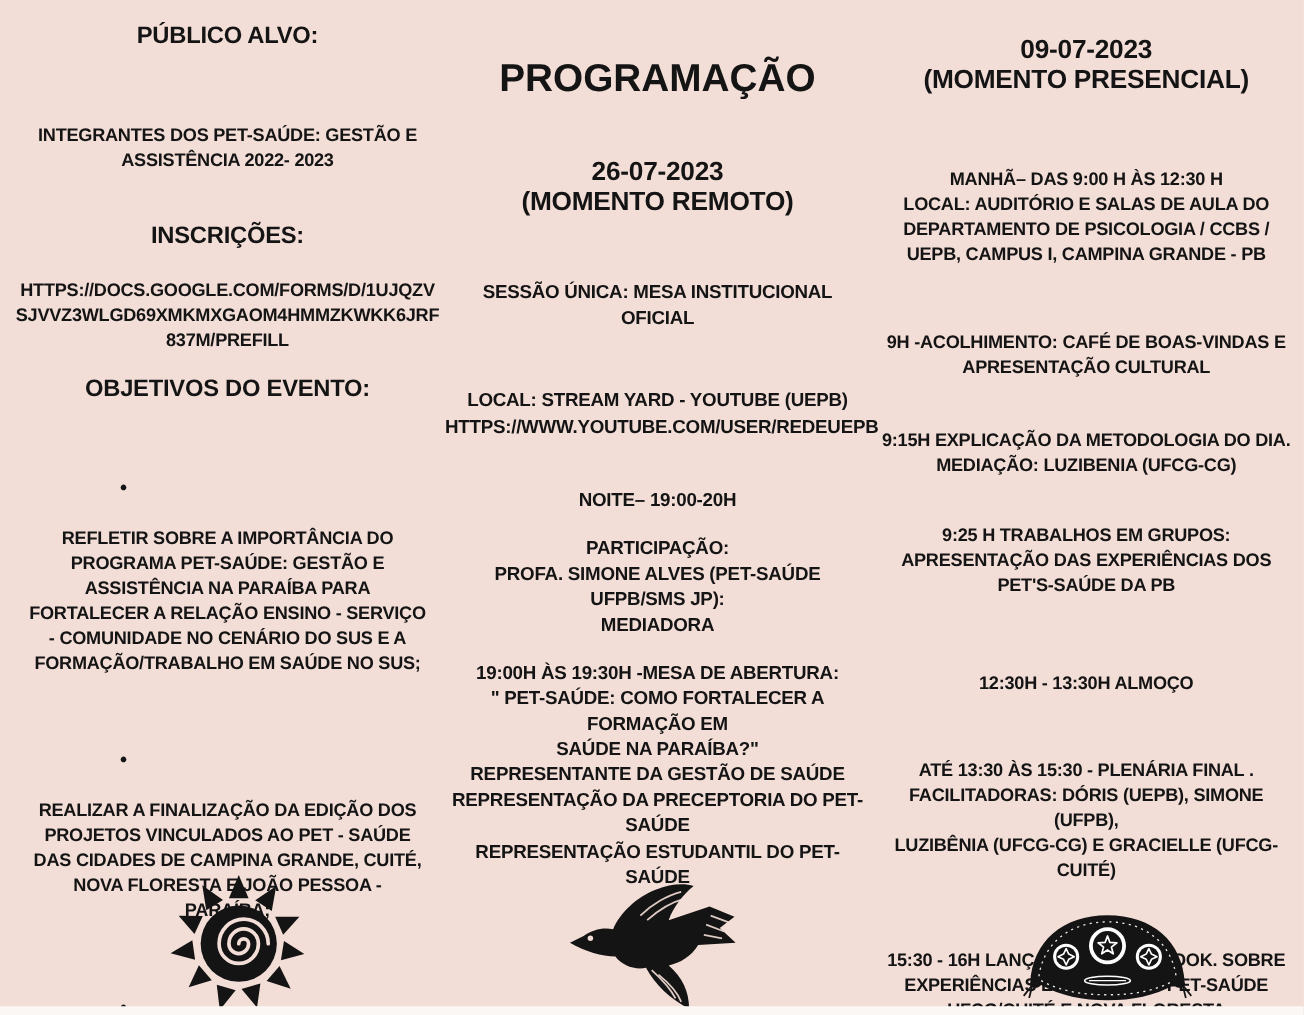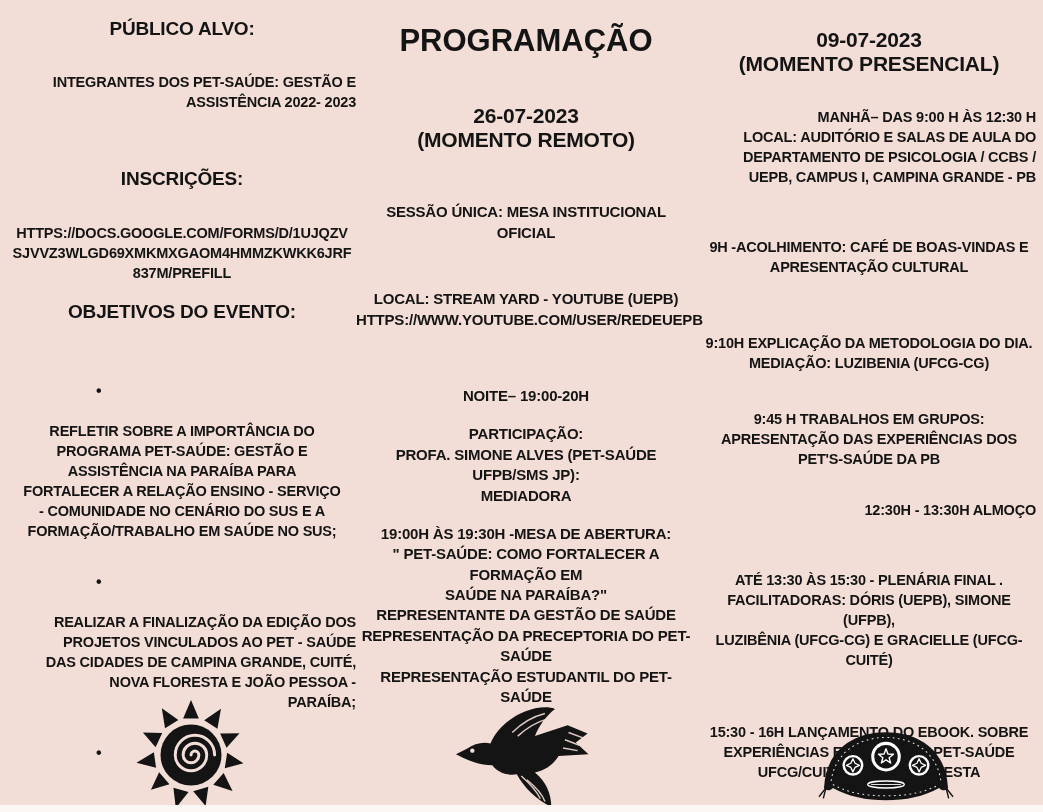--- a/index.html
+++ b/index.html
@@ -18,29 +18,29 @@
     position:absolute;top:0;
     text-align:center;
     font-weight:700;
     letter-spacing:-0.2px;
     white-space:pre-line;
   }
   .col-left{left:8px;width:348px;}
   .col-center{left:356px;width:340px;}
   .col-right{left:702px;width:334px;}
 
-  .h1{font-size:31px;line-height:1.1;letter-spacing:0;margin-top:6px;}
+  .h1{font-size:31px;line-height:1.1;letter-spacing:0;margin-top:28px;}
   .h2{font-size:21px;line-height:1.15;}
   .h3{font-size:19px;line-height:1.2;}
   .body-txt{font-size:14.5px;line-height:1.38;}
   .c-txt{font-size:15px;line-height:1.36;}
 
-  .mt2{margin-top:14px;} .mt10{margin-top:10px;} .mt18{margin-top:18px;}
-  .mt22{margin-top:22px;} .mt24{margin-top:28px;} .mt26{margin-top:38px;}
-  .mt28{} .mt30{margin-top:13px;text-align:right;} .mt32{margin-top:32px;}
+  .mt2{margin-top:4px;} .mt10{margin-top:10px;} .mt18{margin-top:18px;}
+  .mt22{margin-top:22px;} .mt24{margin-top:28px;} .mt26{margin-top:21px;}
+  .mt28{} .mt30{margin-top:40px;} .mt32{margin-top:32px;}
   .mt34{margin-top:34px;} .mt36{margin-top:32px;} .mt40{}
 
   .bullet-item{position:relative;}
   .bullet-dot{
     position:absolute;left:88px;top:0;
     font-size:16px;line-height:1.3;
   }
 
   .icon{position:absolute;}
   .icon-sun{left:132px;top:694px;}
@@ -113,23 +113,23 @@
 
   <div class="col col-right">
     <div class="h2 mt10">09-07-2023
 (MOMENTO PRESENCIAL)</div>
     <div class="body-txt mt30">MANHÃ– DAS 9:00 H ÀS 12:30 H
 LOCAL: AUDITÓRIO E SALAS DE AULA DO
 DEPARTAMENTO DE PSICOLOGIA / CCBS /
 UEPB, CAMPUS I, CAMPINA GRANDE - PB</div>
     <div class="body-txt mt36">9H -ACOLHIMENTO: CAFÉ DE BOAS-VINDAS E
 APRESENTAÇÃO CULTURAL</div>
-    <div class="body-txt mt26">9:10H EXPLICAÇÃO DA METODOLOGIA DO DIA.
+    <div class="body-txt mt26">9:15H EXPLICAÇÃO DA METODOLOGIA DO DIA.
 MEDIAÇÃO: LUZIBENIA (UFCG-CG)</div>
-    <div class="body-txt mt18">9:45 H TRABALHOS EM GRUPOS:
+    <div class="body-txt mt18">9:25 H TRABALHOS EM GRUPOS:
 APRESENTAÇÃO DAS EXPERIÊNCIAS DOS
 PET'S-SAÚDE DA PB</div>
     <div class="body-txt mt30">12:30H - 13:30H ALMOÇO</div>
     <div class="body-txt mt32">ATÉ 13:30 ÀS 15:30 - PLENÁRIA FINAL .
 FACILITADORAS: DÓRIS (UEPB), SIMONE (UFPB),
 LUZIBÊNIA (UFCG-CG) E GRACIELLE (UFCG-
 CUITÉ)</div>
     <div class="body-txt mt34">15:30 - 16H LANÇAMENTO DO EBOOK. SOBRE
 EXPERIÊNCIAS EXITOSAS DO PET-SAÚDE
 UFCG/CUITÉ E NOVA FLORESTA</div>

